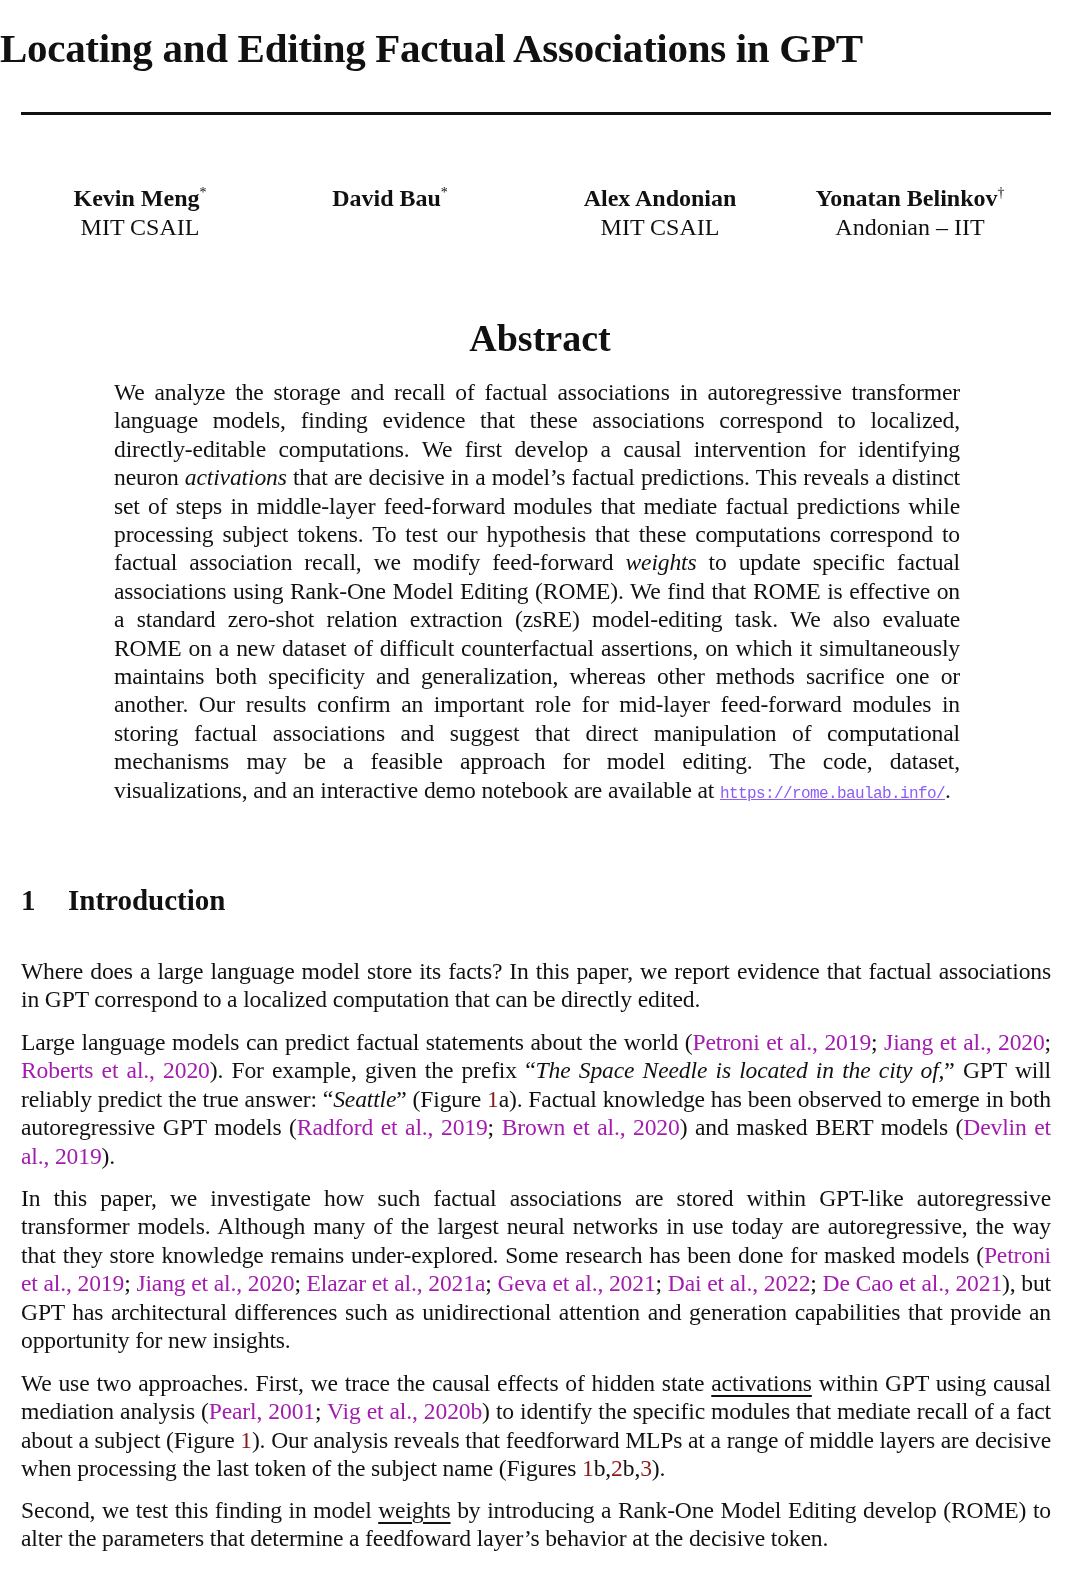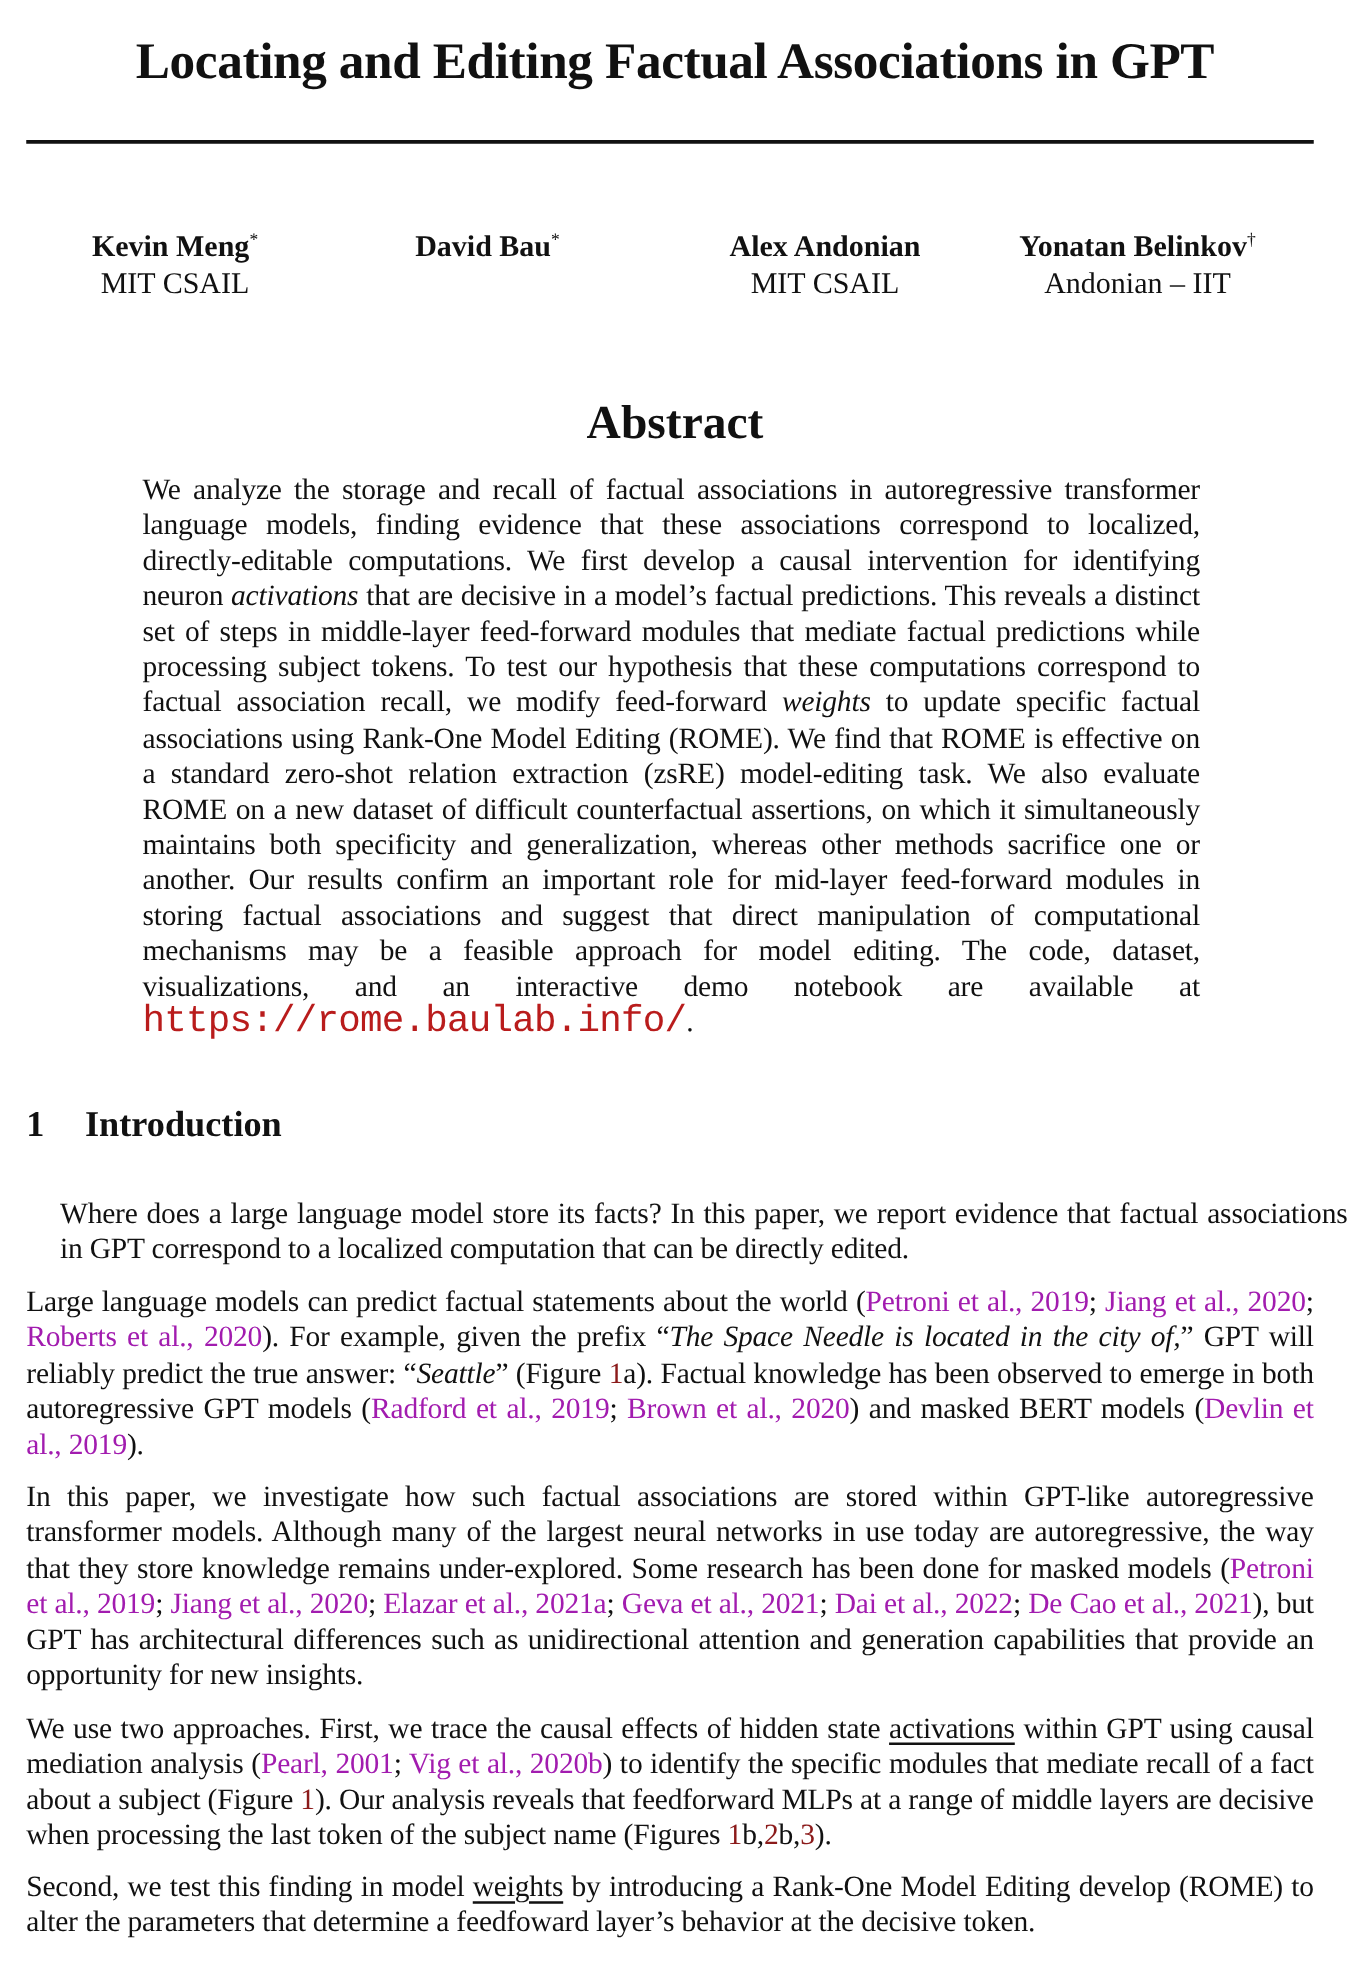--- a/index.html
+++ b/index.html
@@ -1,41 +1,41 @@
 <!DOCTYPE html>
 <html><head>
 <meta charset="utf-8">
 <style>
   html, body { margin: 0; padding: 0; background: #ffffff; }
   body {
     width: 1080px; height: 1570px; overflow: hidden; position: relative;
     font-family: "Liberation Serif", "DejaVu Serif", serif; color: #111;
   }
   .title {
-    position: absolute; left: 0; top: 22px; width: 1080px; text-align: center;
+    position: absolute; left: 0; top: 22px; width: 1080px; text-align: left;
     font-size: 41px; font-weight: bold; letter-spacing: -0.3px; line-height: 52px;
   }
   .rule {
     position: absolute; left: 21px; width: 1030px; top: 112px; height: 3px; background: #111;
   }
   .authors {
     position: absolute; top: 184px; left: 0; width: 1004px; height: 70px;
   }
   .author { position: absolute; text-align: center; line-height: 29px; font-size: 24px; }
   .author .name { font-weight: bold; }
   .author sup { font-size: 14px; font-weight: normal; vertical-align: 9px; line-height: 0; }
   .abstract-heading {
     position: absolute; left: 0; top: 316px; width: 1080px; text-align: center;
     font-size: 38px; font-weight: bold;
   }
   .abstract {
     position: absolute; left: 114px; top: 378px; width: 846px;
     font-size: 23.6px; line-height: 28.4px; text-align: justify; letter-spacing: -0.15px;
   }
-  .mono { font-family: "Liberation Mono", "DejaVu Sans Mono", monospace; color: #b91c1c; font-size: 30px; letter-spacing: -0.6px; }
+  .mono { font-family: "Liberation Mono", "DejaVu Sans Mono", monospace; color: #8b5cf6; font-size: 16px; letter-spacing: -0.6px; text-decoration: underline; }
   .sec-heading {
     position: absolute; left: 21px; top: 884px; font-size: 29px; font-weight: bold;
   }
   .sec-heading .num { display: inline-block; width: 47px; }
   .para {
     position: absolute; left: 21px; width: 1030px;
     font-size: 23.6px; line-height: 28.4px; text-align: justify; letter-spacing: -0.15px;
   }
   .cite { color: #a21caf; }
   .figref { color: #8b1a1a; }
@@ -64,21 +64,21 @@
     <div class="name"><span>Yonatan Belinkov</span><sup>†</sup></div>
     <div>Andonian – IIT</div>
   </div>
 </div>
 
 <div class="abstract-heading">Abstract</div>
 <div class="abstract"><span>We analyze the storage and recall of factual associations in autoregressive transformer language models, finding evidence that these associations correspond to localized, directly-editable computations. We first develop a causal intervention for identifying neuron </span><em>activations</em><span> that are decisive in a model’s factual predictions. This reveals a distinct set of steps in middle-layer feed-forward modules that mediate factual predictions while processing subject tokens. To test our hypothesis that these computations correspond to factual association recall, we modify feed-forward </span><em>weights</em><span> to update specific factual associations using Rank-One Model Editing (ROME). We find that ROME is effective on a standard zero-shot relation extraction (zsRE) model-editing task. We also evaluate ROME on a new dataset of difficult counterfactual assertions, on which it simultaneously maintains both specificity and generalization, whereas other methods sacrifice one or another. Our results confirm an important role for mid-layer feed-forward modules in storing factual associations and suggest that direct manipulation of computational mechanisms may be a feasible approach for model editing. The code, dataset, visualizations, and an interactive demo notebook are available at </span><span class="mono">https://rome.baulab.info/</span><span>.</span></div>
 
 <div class="sec-heading"><span class="num">1</span><span>Introduction</span></div>
 
-<div class="para" style="top:957px;margin-left:27px;">Where does a large language model store its facts? In this paper, we report evidence that factual associations in GPT correspond to a localized computation that can be directly edited.</div>
+<div class="para" style="top:957px;">Where does a large language model store its facts? In this paper, we report evidence that factual associations in GPT correspond to a localized computation that can be directly edited.</div>
 
 <div class="para" style="top:1028px;"><span>Large language models can predict factual statements about the world (</span><span class="cite">Petroni et al., 2019</span><span>; </span><span class="cite">Jiang et al., 2020</span><span>; </span><span class="cite">Roberts et al., 2020</span><span>). For example, given the prefix “</span><em>The Space Needle is located in the city of,</em><span>” GPT will reliably predict the true answer: “</span><em>Seattle</em><span>” (Figure </span><span class="figref">1</span><span>a). Factual knowledge has been observed to emerge in both autoregressive GPT models (</span><span class="cite">Radford et al., 2019</span><span>; </span><span class="cite">Brown et al., 2020</span><span>) and masked BERT models (</span><span class="cite">Devlin et al., 2019</span><span>).</span></div>
 
 <div class="para" style="top:1184px;"><span>In this paper, we investigate how such factual associations are stored within GPT-like autoregressive transformer models. Although many of the largest neural networks in use today are autoregressive, the way that they store knowledge remains under-explored. Some research has been done for masked models (</span><span class="cite">Petroni et al., 2019</span><span>; </span><span class="cite">Jiang et al., 2020</span><span>; </span><span class="cite">Elazar et al., 2021a</span><span>; </span><span class="cite">Geva et al., 2021</span><span>; </span><span class="cite">Dai et al., 2022</span><span>; </span><span class="cite">De Cao et al., 2021</span><span>), but GPT has architectural differences such as unidirectional attention and generation capabilities that provide an opportunity for new insights.</span></div>
 
 <div class="para" style="top:1369px;"><span>We use two approaches. First, we trace the causal effects of hidden state </span><span class="ul">activations</span><span> within GPT using causal mediation analysis (</span><span class="cite">Pearl, 2001</span><span>; </span><span class="cite">Vig et al., 2020b</span><span>) to identify the specific modules that mediate recall of a fact about a subject (Figure </span><span class="figref">1</span><span>). Our analysis reveals that feedforward MLPs at a range of middle layers are decisive when processing the last token of the subject name (Figures </span><span class="figref">1</span><span>b,</span><span class="figref">2</span><span>b,</span><span class="figref">3</span><span>).</span></div>
 
 <div class="para" style="top:1496px;"><span>Second, we test this finding in model </span><span class="ul">weights</span><span> by introducing a Rank-One Model Editing develop (ROME) to alter the parameters that determine a feedfoward layer’s behavior at the decisive token.</span></div>
 
 </body></html>

